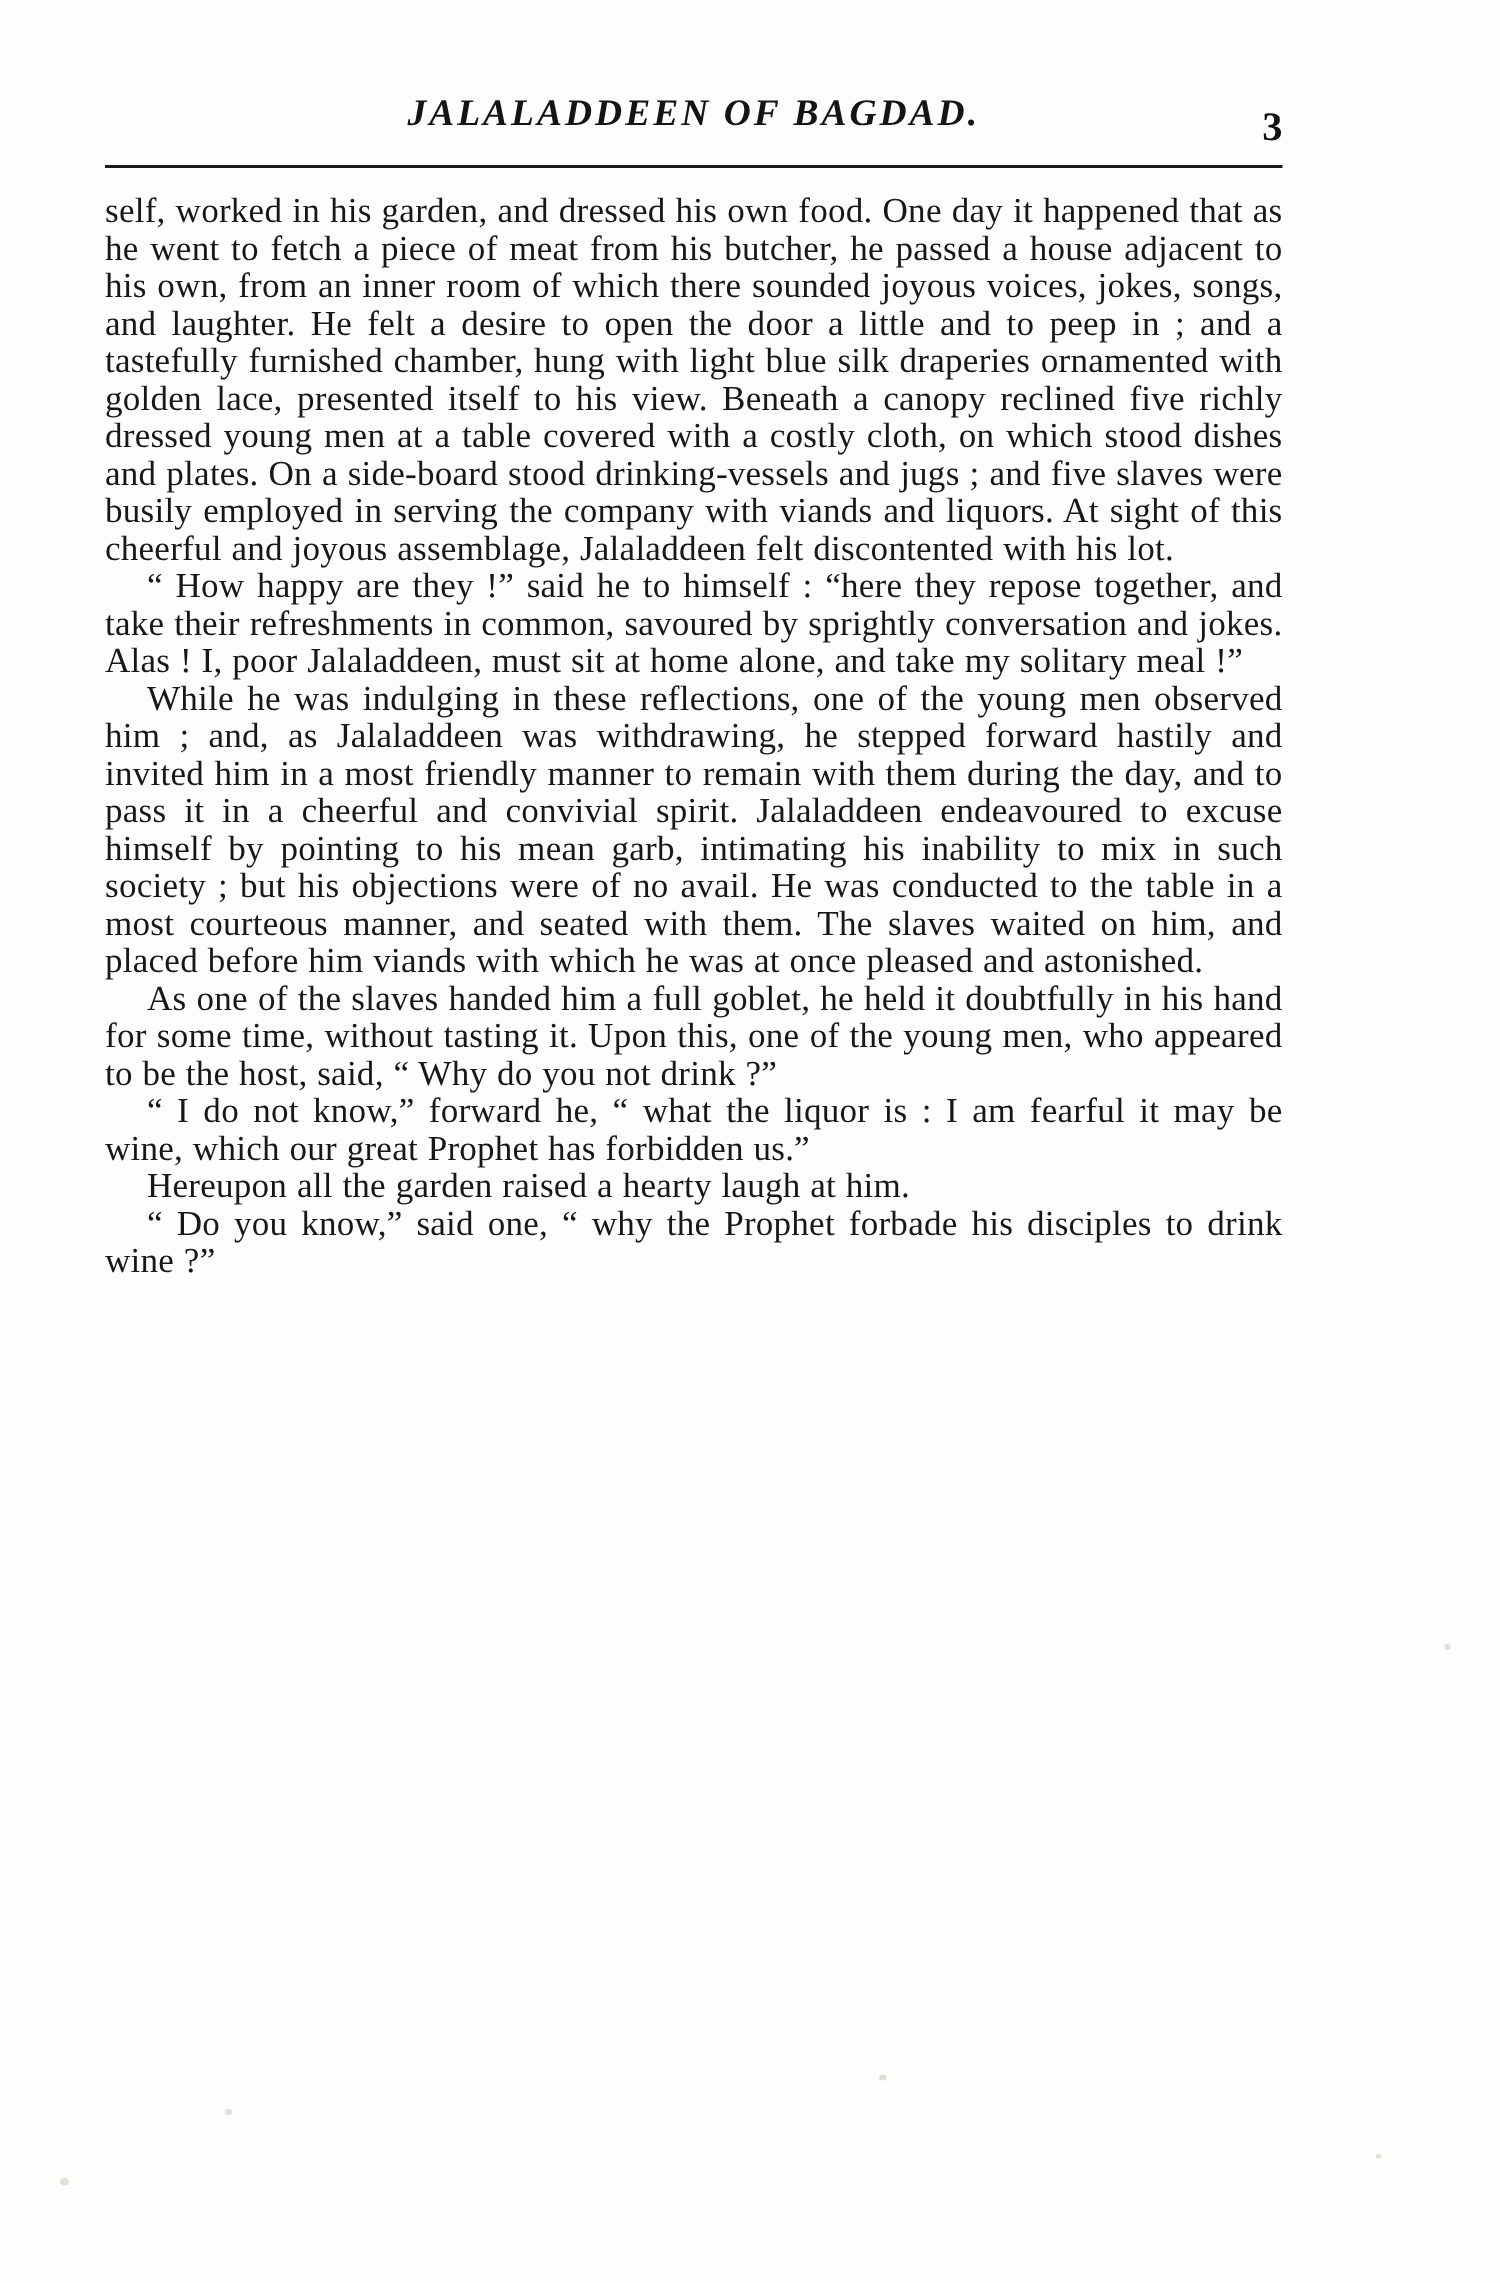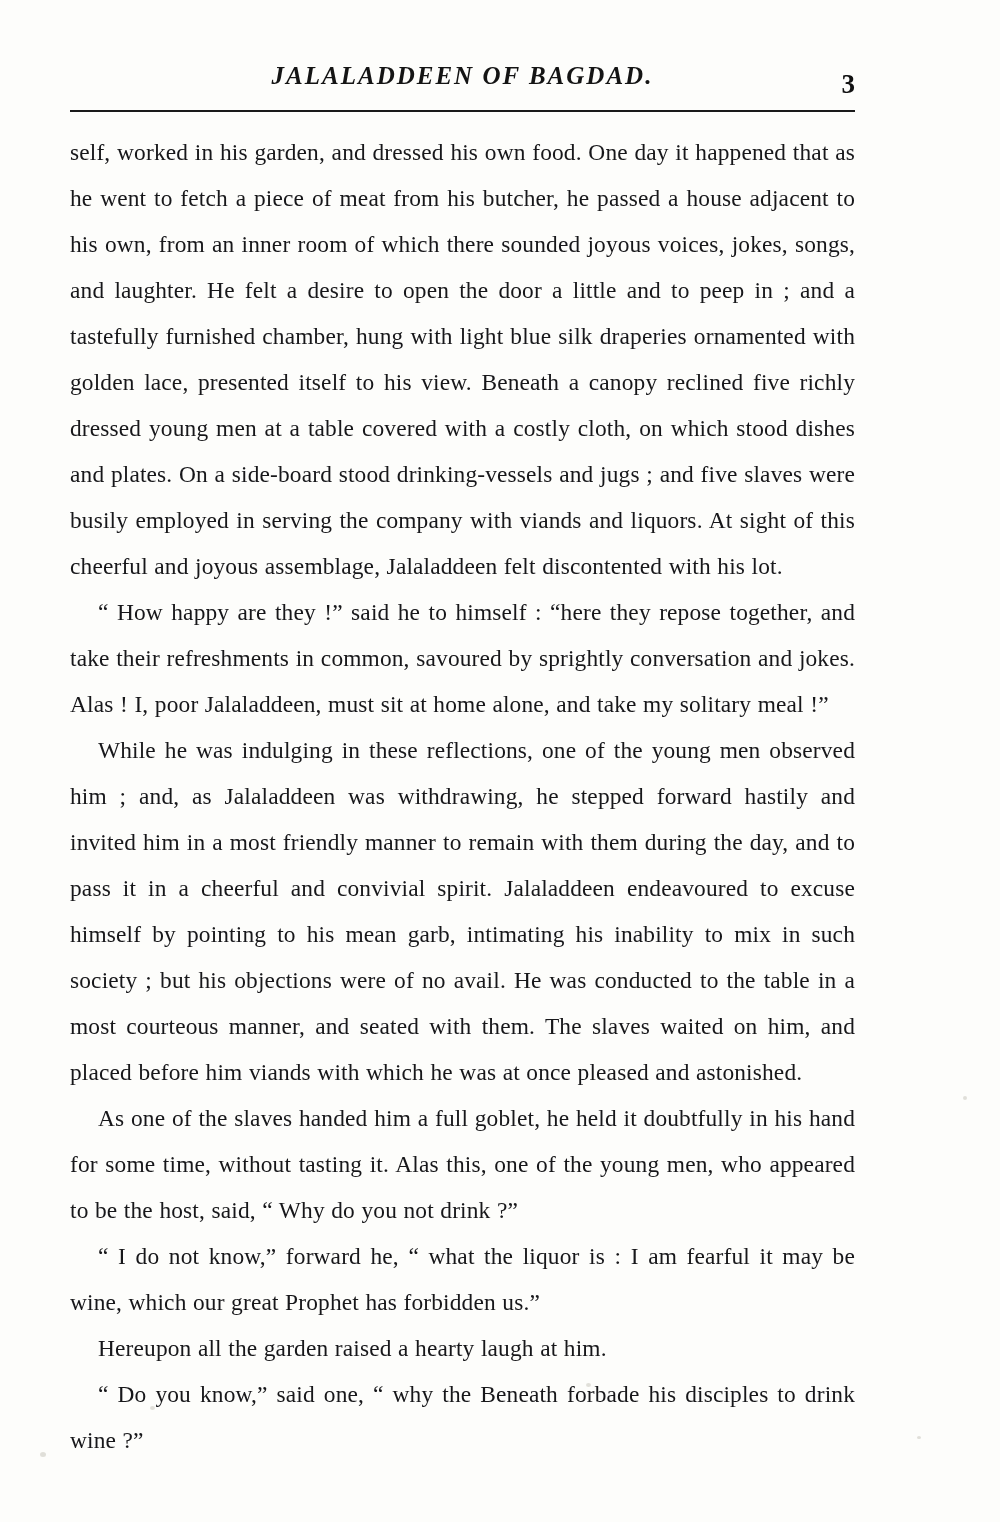--- a/index.html
+++ b/index.html
@@ -53,21 +53,21 @@
   }
   .rule {
     margin-top: 8px;
     border: 0;
     border-top: 2px solid #1a1a1a;
     width: 100%;
   }
   .body-text {
     margin-top: 17px;
     font-size: 23.4px;
-    line-height: 46px;
+    line-height: 25px;
     text-align: justify;
     text-justify: inter-word;
     color: #17171a;
     -webkit-hyphens: none;
     hyphens: none;
   }
   .body-text p {
     margin: 0;
     text-indent: 0;
   }
@@ -99,24 +99,24 @@
       <div class="running-title">JALALADDEEN OF BAGDAD.</div>
       <div class="folio">3</div>
     </div>
 
     <hr class="rule">
 
     <div class="body-text">
       <p class="tight">self, worked in his garden, and dressed his own food.   One day it happened that as he went to fetch a piece of meat from his butcher, he passed a house adjacent to his own, from an inner room of which there sounded joyous voices, jokes, songs, and laughter.   He felt a desire to open the door a little and to peep in ; and a tastefully furnished chamber, hung with light blue silk draperies ornamented with golden lace, presented itself to his view. Beneath a canopy reclined five richly dressed young men at a table covered with a costly cloth, on which stood dishes and plates.   On a side-board stood drinking-vessels and jugs ; and five slaves were busily employed in serving the company with viands and liquors. At sight of this cheerful and joyous assemblage, Jalaladdeen felt discontented with his lot.</p>
       <p class="indent tight">“ How happy are they !” said he to himself :  “here they repose together, and take their refreshments in common, savoured by sprightly conversation and jokes.   Alas ! I, poor Jalaladdeen, must sit at home alone, and take my solitary meal !”</p>
       <p class="indent tight">While he was indulging in these reflections, one of the young men observed him ; and, as Jalaladdeen was withdrawing, he stepped forward hastily and invited him in a most friendly manner to remain with them during the day, and to pass it in a cheerful and convivial spirit.   Jalaladdeen endeavoured to excuse himself by pointing to his mean garb, intimating his inability to mix in such society ; but his objections were of no avail.   He was conducted to the table in a most courteous manner, and seated with them.   The slaves waited on him, and placed before him viands with which he was at once pleased and astonished.</p>
-      <p class="indent tight">As one of the slaves handed him a full goblet, he held it doubtfully in his hand for some time, without tasting it.   Alas this, one of the young men, who appeared to be the host, said, “ Why do you not drink ?”</p>
+      <p class="indent tight">As one of the slaves handed him a full goblet, he held it doubtfully in his hand for some time, without tasting it.   Upon this, one of the young men, who appeared to be the host, said, “ Why do you not drink ?”</p>
       <p class="indent tight">“ I do not know,” forward he, “ what the liquor is :  I am fearful it may be wine, which our great Prophet has forbidden us.”</p>
       <p class="indent tight">Hereupon all the garden raised a hearty laugh at him.</p>
-      <p class="indent tight">“ Do you know,” said one, “ why the Beneath forbade his disciples to drink wine ?”</p>
+      <p class="indent tight">“ Do you know,” said one, “ why the Prophet forbade his disciples to drink wine ?”</p>
     </div>
 
   </div>
 
   <div class="speck" style="left:150px;top:1406px;width:5px;height:4px;"></div>
   <div class="speck" style="left:40px;top:1452px;width:6px;height:5px;"></div>
   <div class="speck" style="left:586px;top:1383px;width:5px;height:4px;"></div>
   <div class="speck" style="left:963px;top:1096px;width:4px;height:4px;"></div>
   <div class="speck" style="left:917px;top:1436px;width:4px;height:3px;"></div>
 

